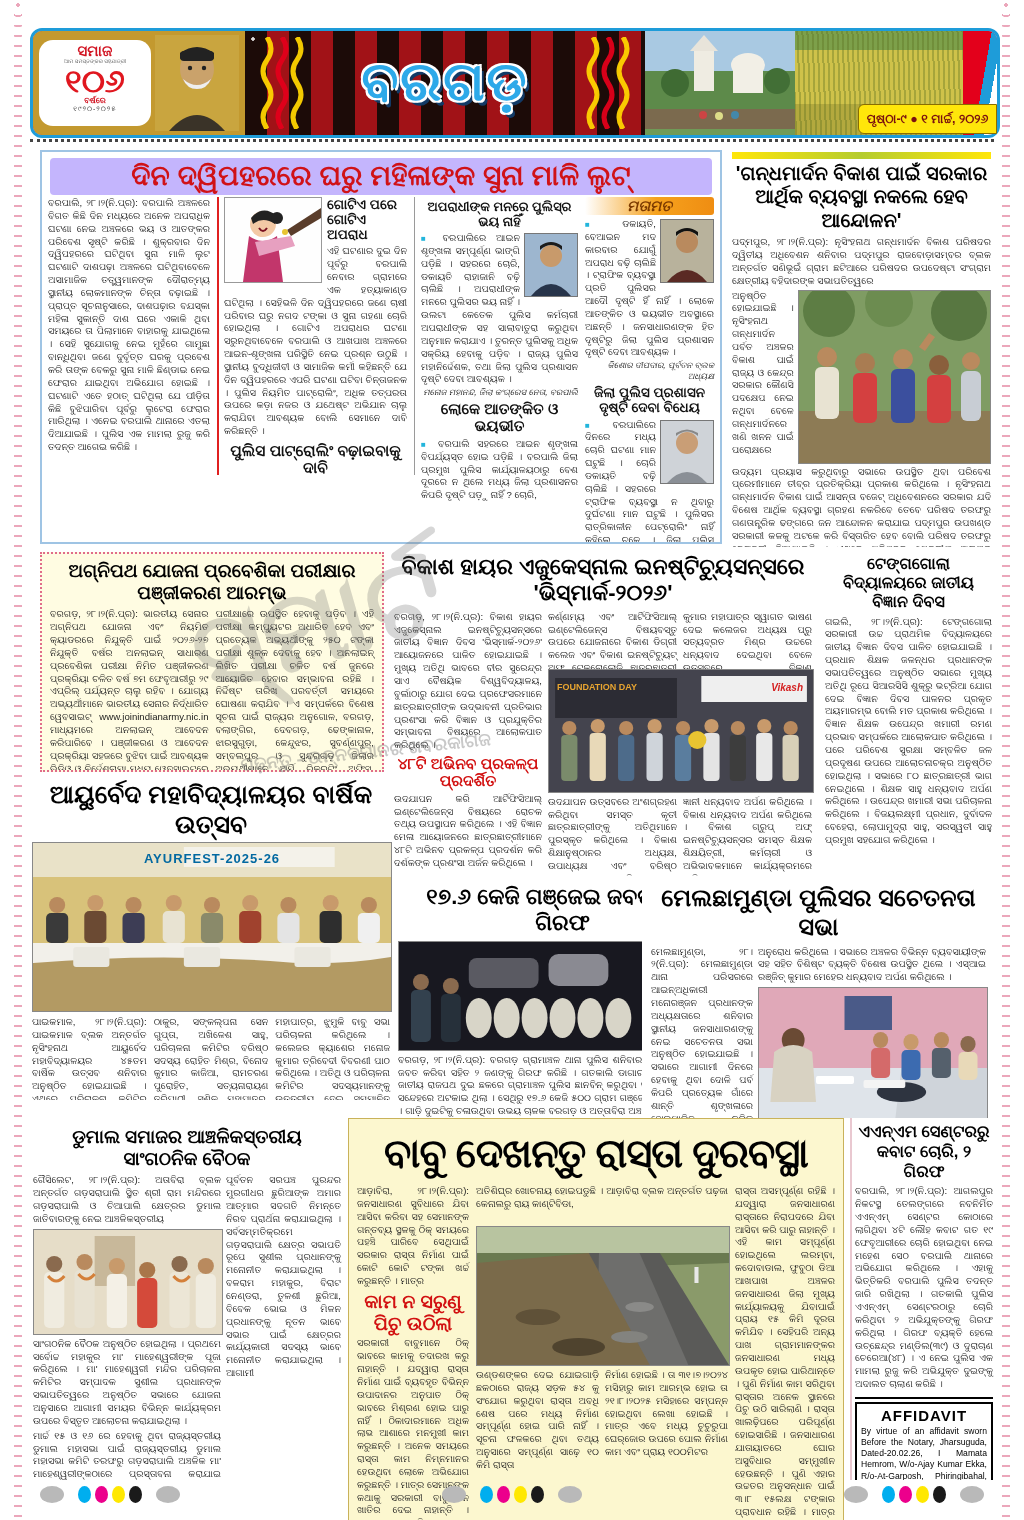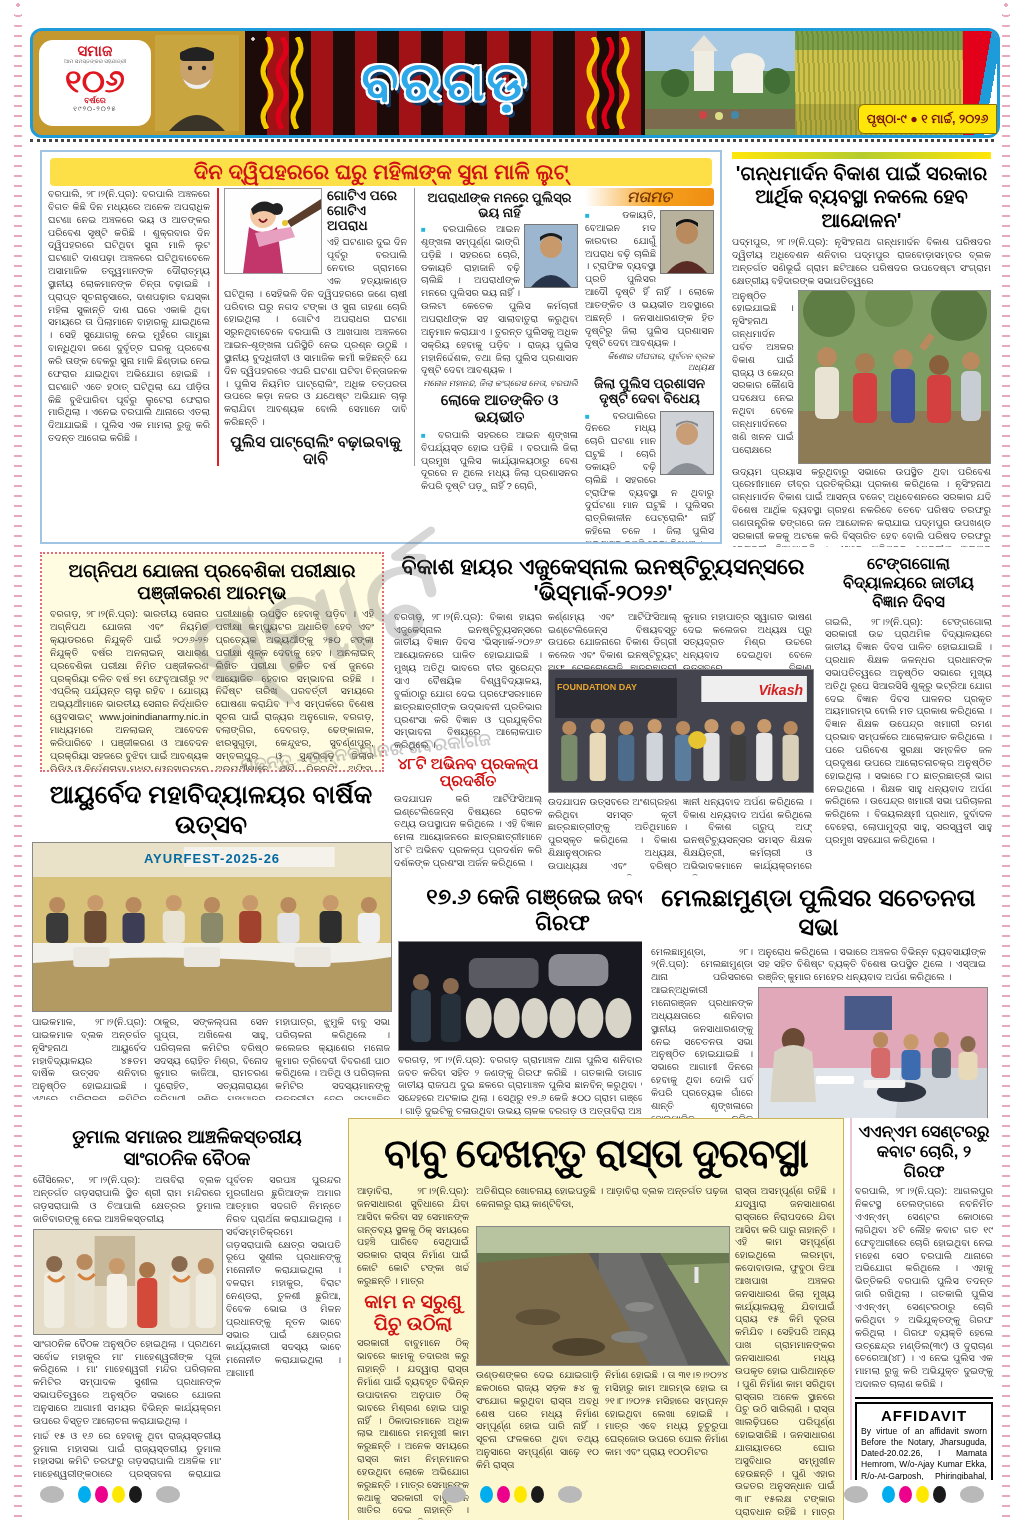--- a/index.html
+++ b/index.html
@@ -49,22 +49,22 @@
   .bullet::before{content:"■ ";color:#23b5dc;font-size:8px;}
   .sh{font-weight:bold;color:#111;text-align:center;margin:3px 0;line-height:1.12;}
   .sh.red{color:#d21111;}
   .cols{display:flex;gap:7px;}
   .vline{border-left:1px solid #9a9a9a;}
   .photo{position:relative;overflow:hidden;border:1px solid #888;}
   .phlabel{position:absolute;font-weight:bold;white-space:nowrap;text-align:center;}
 
   
   .lead{border:2px solid #9fc4e4;padding:5px 6px;}
-  .kicker{background:#fde047;border-radius:4px;text-align:center;color:#d01217;
-          font-size:21px;font-weight:bold;padding:2px 0;margin:1px 2px 2px;}
+  .kicker{background:#c4b5fd;border-radius:4px;text-align:center;color:#d01217;
+          font-size:28px;font-weight:bold;padding:2px 0;margin:1px 2px 2px;}
   .lead-head{font-size:43px;font-weight:bold;color:#0d0d0d;text-align:center;line-height:1.06;
              letter-spacing:-1px;margin:2px 0 6px;}
   .op-band{background:linear-gradient(90deg,#fff,#f6a21d 55%,#ef8d12);border-radius:3px;
            text-align:center;font-weight:bold;font-style:italic;color:#7c3a00;font-size:15px;margin-bottom:3px;}
   .portrait{float:right;width:52px;height:62px;margin:1px 0 2px 4px;border:1px solid #777;}
   .cartoon{float:left;width:96px;height:84px;margin:0 5px 2px 0;border:1px solid #999;background:#fdfdfd;}
   .redseg{border-left:2px solid #e02020;}
 
   
   .ybox{background:#fffce2;border:2px dotted #e06c8a;padding:4px 8px;}
@@ -284,21 +284,21 @@
               <circle cx="186" cy="58" r="7" fill="#b98a5e"></circle>
                 <rect x="178" y="65" width="16" height="46" rx="4" fill="#3d3d3d"></rect>
               <circle cx="212" cy="56" r="7" fill="#c89a6b"></circle>
                 <rect x="204" y="63" width="16" height="48" rx="4" fill="#e8e8e8"></rect>
               <circle cx="238" cy="58" r="7" fill="#b98a5e"></circle>
                 <rect x="230" y="65" width="16" height="46" rx="4" fill="#d8d0b8"></rect>
               <circle cx="146" cy="70" r="9" fill="#e8c431"></circle>
             </g>
           </svg>
           <span class="phlabel" style="left:8px;top:12px;color:#e8a531;font-size:9px;">FOUNDATION DAY</span>
-          <span class="phlabel" style="right:10px;top:12px;color:#d42020;font-size:14px;font-style:italic;">Vikash</span>
+          <span class="phlabel" style="right:10px;top:12px;color:#d42020;font-size:10px;font-style:italic;">Vikash</span>
         </div>
         <div style="display:flex;gap:6px;margin-top:3px;">
           <p class="jtext" style="margin:0;flex:1;">ଉଦଯାପନ ଉତ୍ସବରେ ଅଂଶଗ୍ରହଣ କରିଥିବା ସମସ୍ତ କୃତୀ ଛାତ୍ରଛାତ୍ରୀଙ୍କୁ ଅତିଥିମାନେ ପୁରସ୍କୃତ କରିଥିଲେ । ବିକାଶ ଶିକ୍ଷାନୁଷ୍ଠାନର ଅଧ୍ୟକ୍ଷ, ଉପାଧ୍ୟକ୍ଷ ଏବଂ ବରିଷ୍ଠ ପ୍ରାଧ୍ୟାପକମାନେ ଏହି ଅବସରରେ ନିଜ ନିଜ ବକ୍ତବ୍ୟ ରଖିଥିଲେ ।</p>
           <p class="jtext" style="margin:0;flex:1;">ଜ୍ଞାନୀ ଧନ୍ୟବାଦ ଅର୍ପଣ କରିଥିଲେ । ବିକାଶ ଧନ୍ୟବାଦ ଅର୍ପଣ କରିଥିଲେ । ବିକାଶ ଗ୍ରୁପ୍ ଅଫ୍ ଇନଷ୍ଟିଚ୍ୟୁସନ୍ସର ସମସ୍ତ ଶିକ୍ଷକ ଶିକ୍ଷୟିତ୍ରୀ, କର୍ମଚାରୀ ଓ ଅଭିଭାବକମାନେ କାର୍ଯ୍ୟକ୍ରମରେ ସାମିଲ ହୋଇଥିଲେ ।</p>
         </div>
       </div>
     </div>
   </div>
 
   <div class="art" style="left:822px;top:550px;width:173px;height:330px;padding:2px 3px;">

